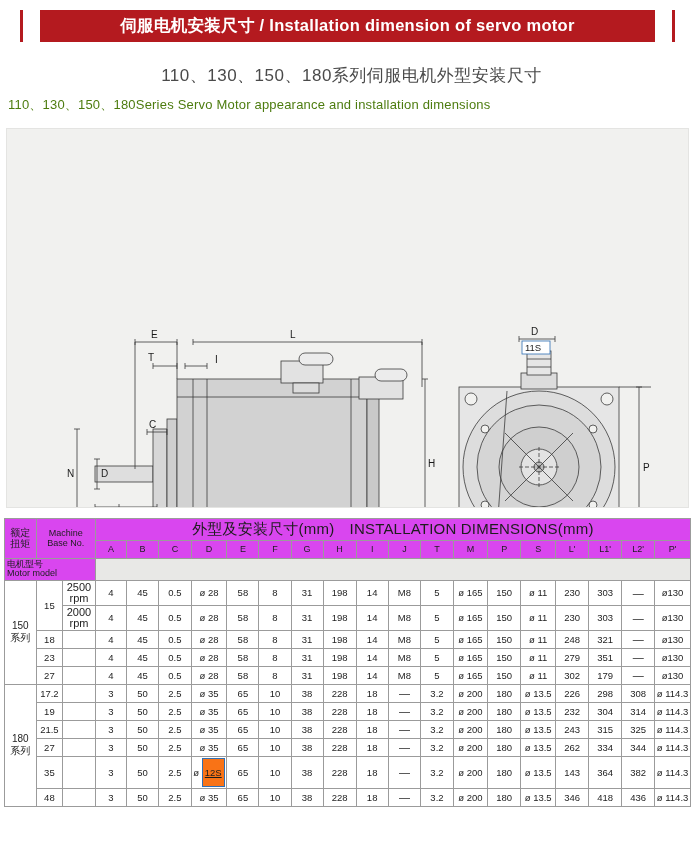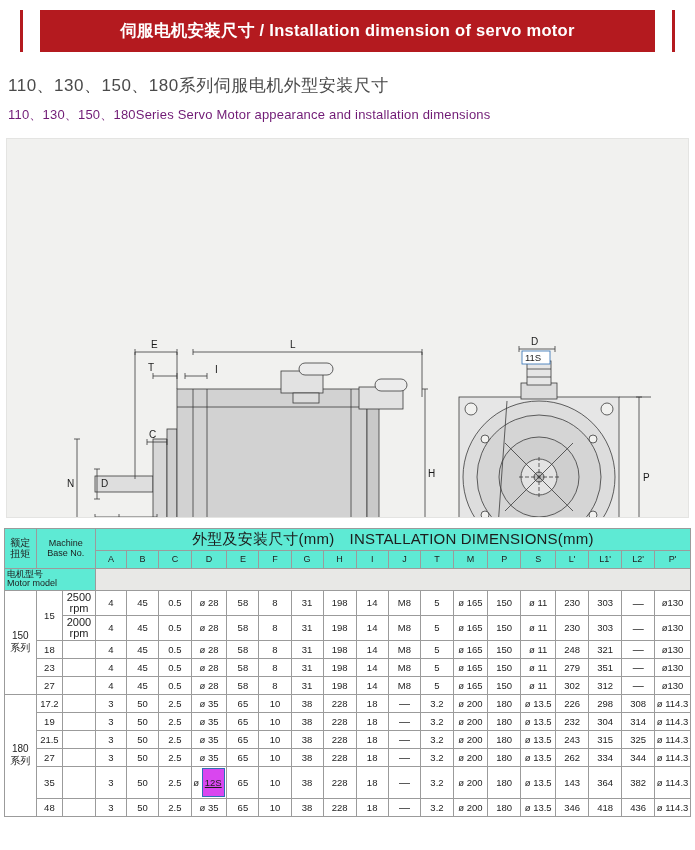--- a/index.html
+++ b/index.html
@@ -10,21 +10,21 @@
     font-family:"Liberation Sans", sans-serif;
     color:#1a1a1a;
     position:relative;
     overflow:hidden;
   }
 
   
   .banner {
     position:relative;
     margin:10px 0 0 0;
-    height:42px;
+    height:32px;
     background:#b41a1f;
     display:flex;
     align-items:center;
     justify-content:center;
   }
   .banner .notch-l, .banner .notch-r {
     position:absolute; top:0; height:100%;
     background:#ffffff;
   }
   .banner .notch-l { left:0; width:40px; }
@@ -40,25 +40,26 @@
     letter-spacing:0.3px;
     white-space:nowrap;
   }
 
   
   .sec-heading {
     margin:22px 0 0 8px;
     font-size:17px;
     color:#4a4a4a;
     letter-spacing:0.5px;
+    text-align:center;
   }
   .sec-sub {
     margin:9px 0 0 8px;
     font-size:13px;
-    color:#701a75;
+    color:#4d7c0f;
     letter-spacing:0.2px;
   }
 
   
   .drawing {
     position:relative;
     margin:14px 6px 0 6px;
     height:380px;
     background:#f1f1ef;
     border:1px solid #e4e4e2;
@@ -76,34 +77,34 @@
     color:#1d1d1d;
   }
   table.dim th, table.dim td {
     border:1px solid #9b9b9b;
     text-align:center;
     padding:1px 1px;
     height:18px;
     white-space:nowrap;
     font-weight:normal;
   }
-  table.dim thead th { background:#5eead4; }
+  table.dim thead th { background:#d946ef; }
   .thtall { height:26px; }
   .hdr-left { font-size:9px; line-height:1.05; }
   .hdr-span { font-size:15px; letter-spacing:0.2px; }
   .col-series { width:34px; font-size:10px; }
   .col-base { width:28px;margin-top:25px; }
   .col-rpm { width:34px; font-size:7.5px; line-height:1.0; }
   .narrow { width:36px; }
   .dash { font-size:11px; }
   .cell-box {
     display:inline-block;
     border:1px solid #2f6fb5;
     padding:8px 2px;
-    background:#d946ef;
+    background:#f97316;
     text-decoration:underline;
   }
   .rpm-stack { display:block; font-size:11px; line-height:1.0; }
 </style>
 </head>
 <body>
 
 <div class="banner">
   <div class="notch-l"></div>
   <div class="notch-r"></div>
@@ -398,21 +399,21 @@
           <td class="narrow">8</td>
           <td class="narrow">31</td>
           <td class="narrow">198</td>
           <td class="narrow">14</td>
           <td class="narrow">M8</td>
           <td class="narrow">5</td>
           <td class="narrow">ø 165</td>
           <td class="narrow">150</td>
           <td class="narrow">ø 11</td>
           <td class="narrow">302</td>
-          <td class="narrow">312</td>
+          <td class="narrow">179</td>
           <td class="narrow dash">—</td>
           <td class="narrow">ø130</td>
         </tr>
         <tr>
           <td class="col-series" rowspan="6"><span>180</span><br><span>系列</span></td>
           <td class="col-base">17.2</td>
           <td class="col-rpm"></td>
           <td class="narrow">3</td>
           <td class="narrow">50</td>
           <td class="narrow">2.5</td>

